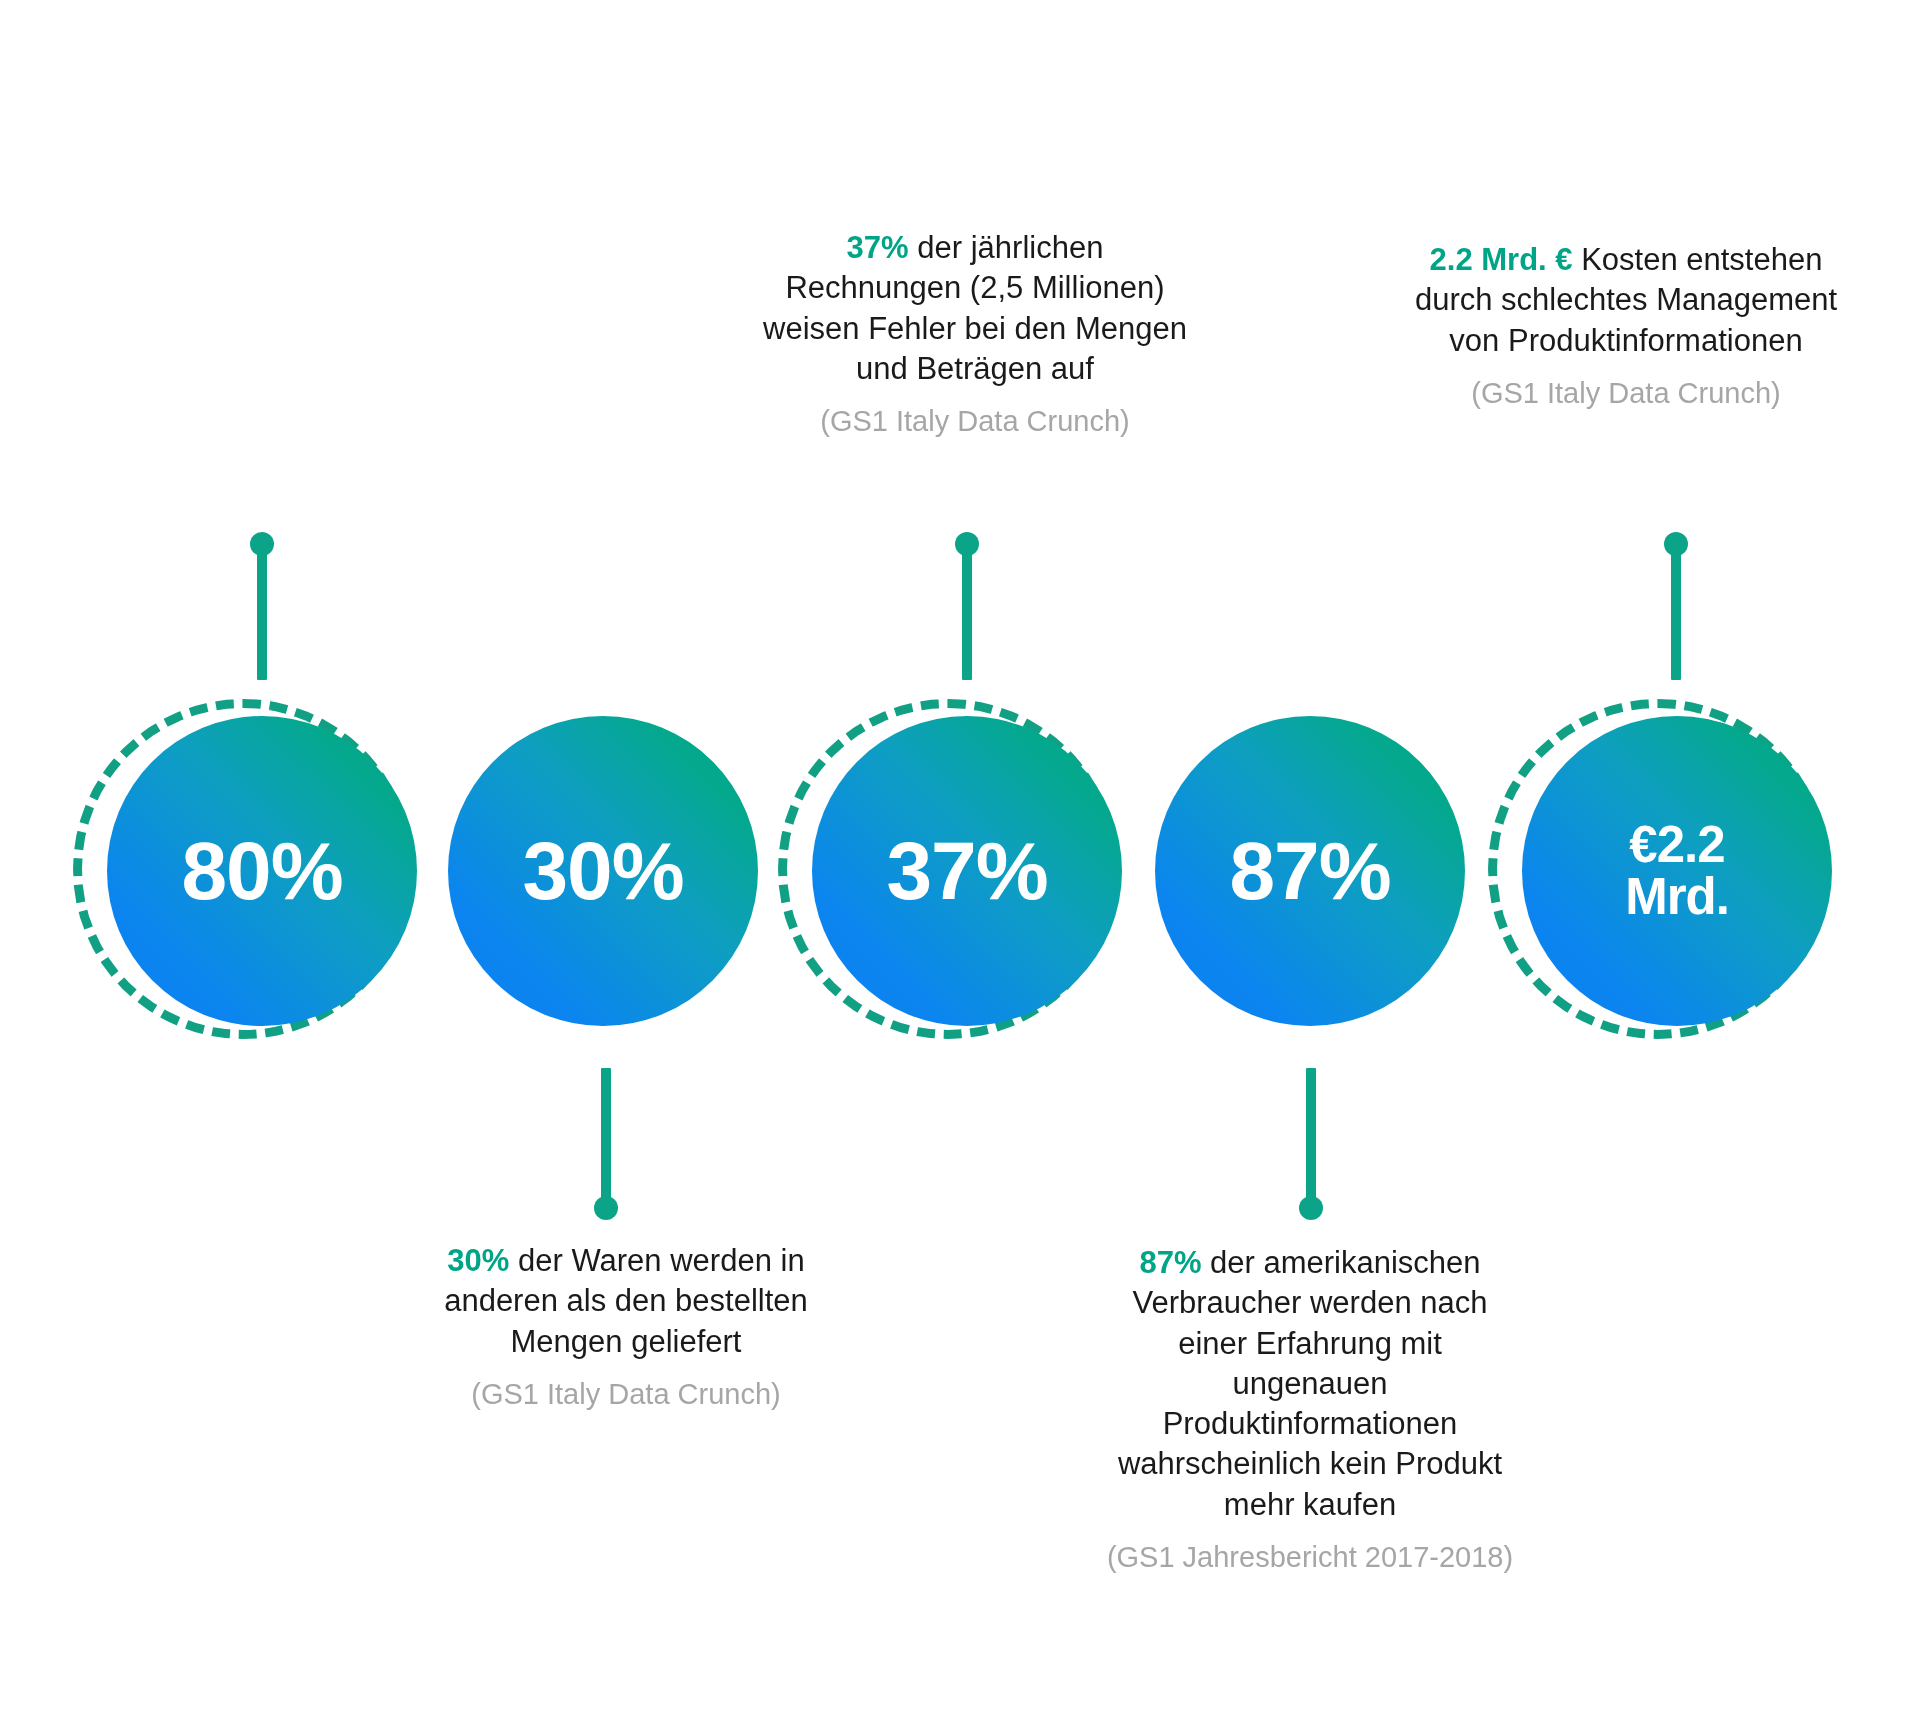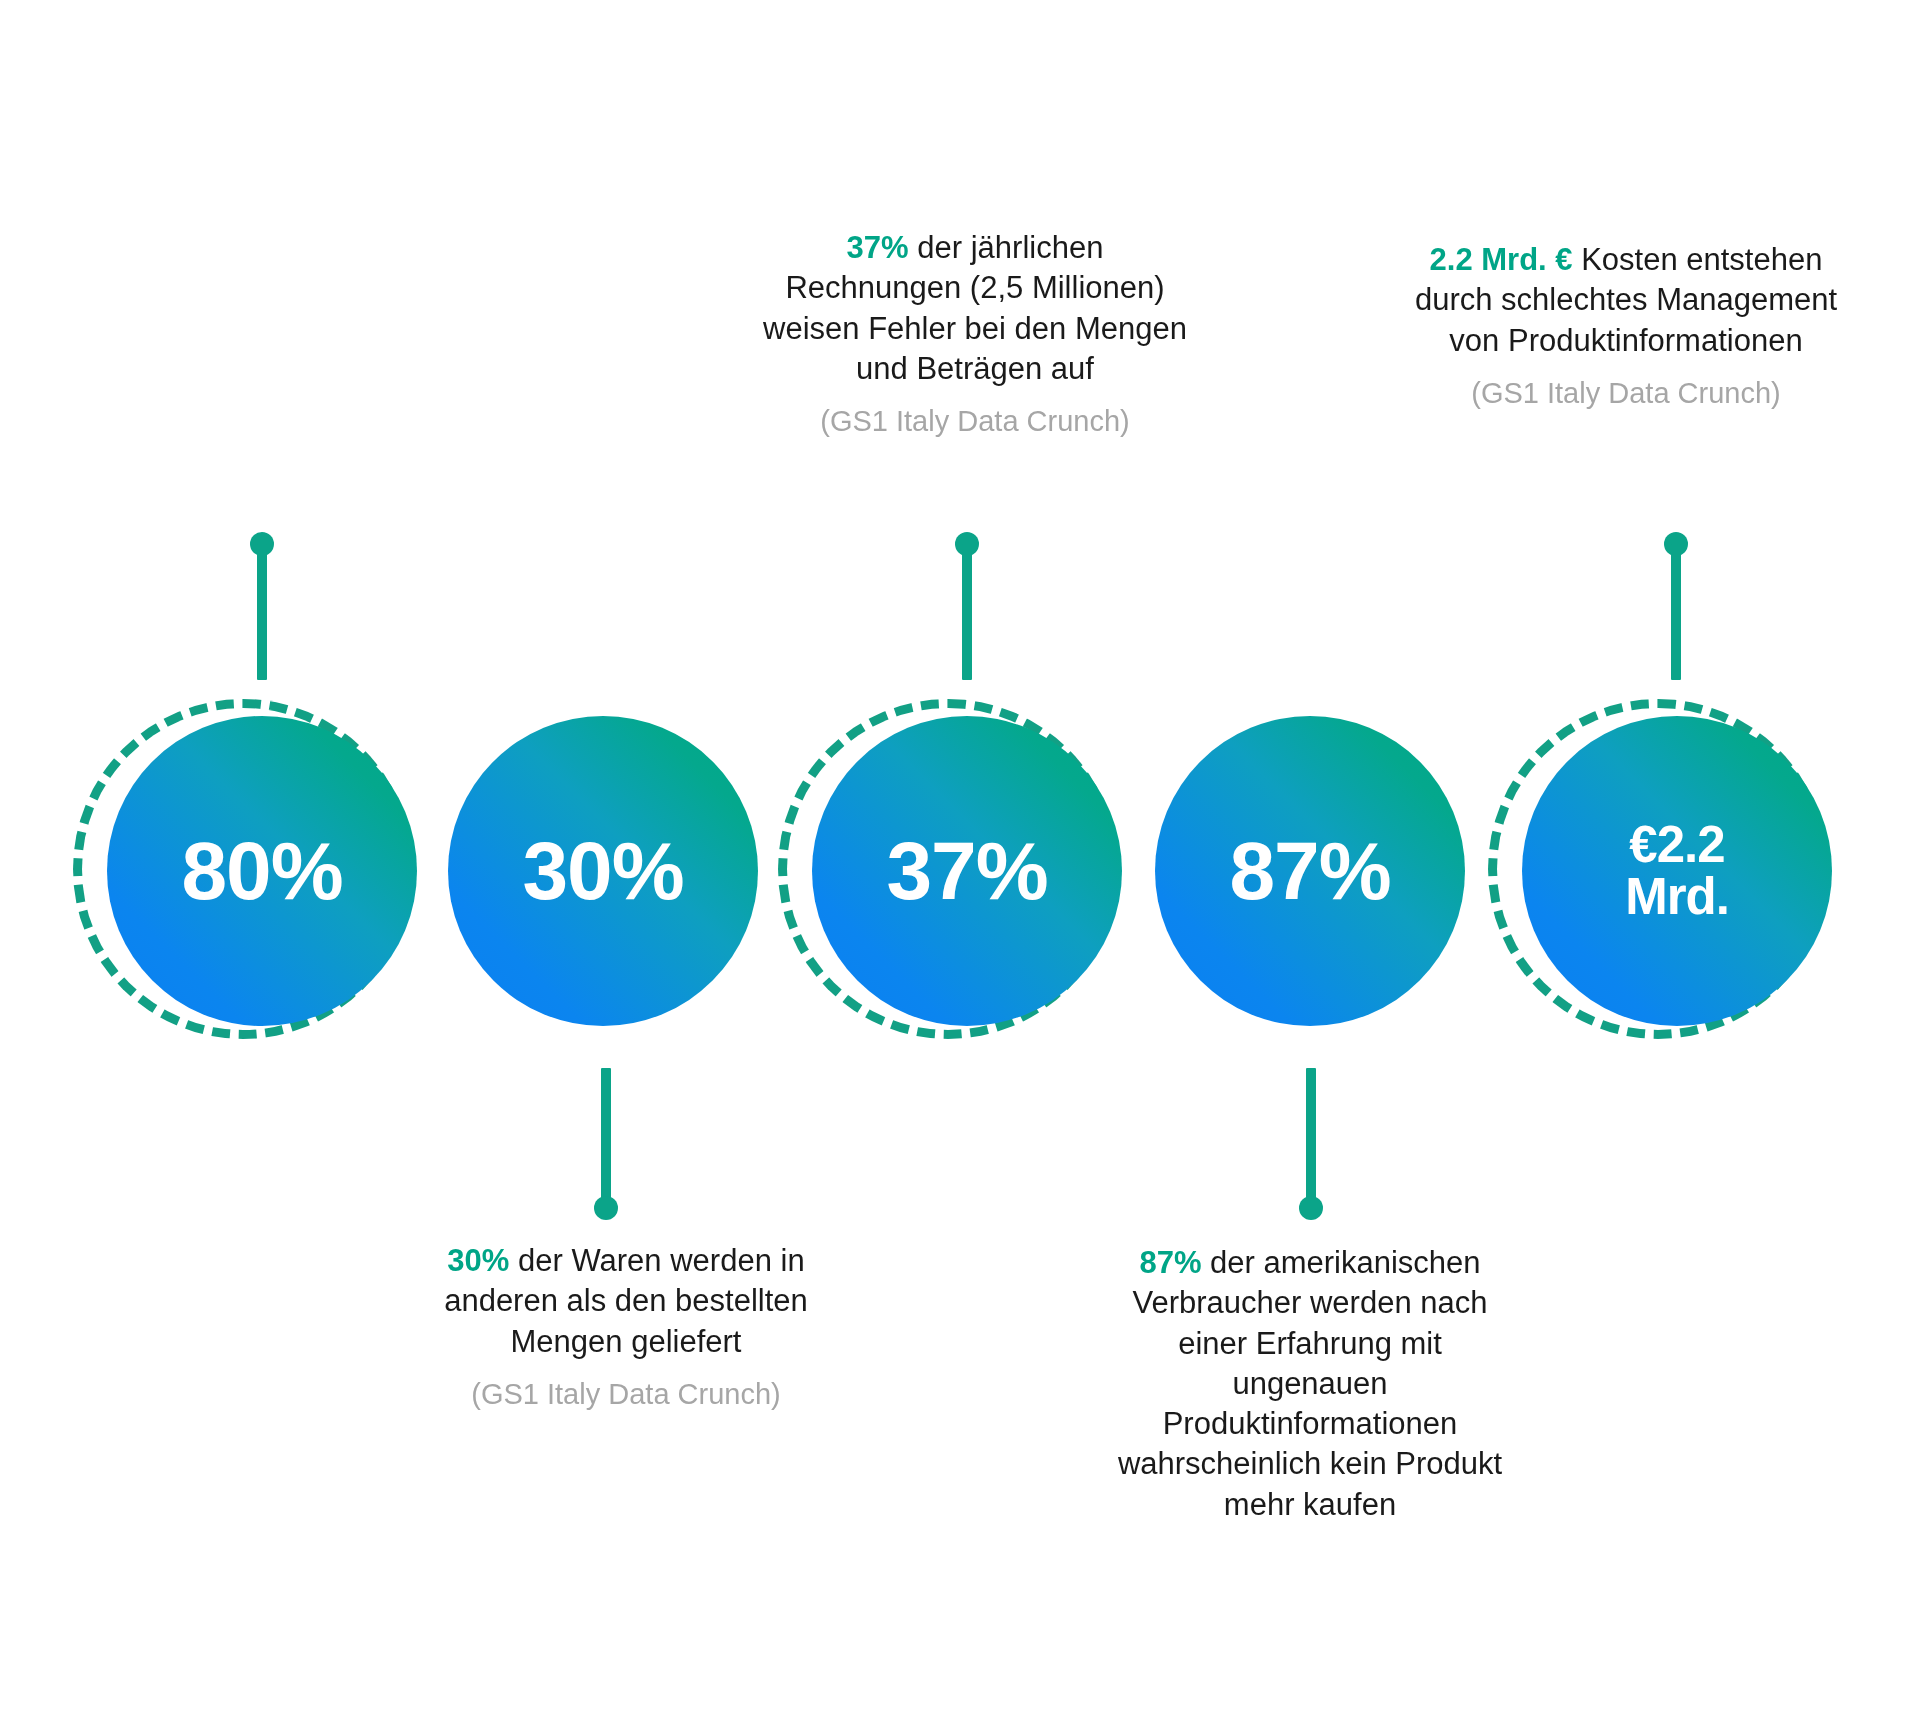--- a/index.html
+++ b/index.html
@@ -200,15 +200,16 @@
     <div class="knob"></div>
   </div>
 
   <div class="caption" id="cap-2">
     <span></span><span class="hl">30%</span><span> der Waren werden in anderen als den bestellten Mengen geliefert</span>
     <span class="src">(GS1 Italy Data Crunch)</span>
   </div>
 
   <div class="caption" id="cap-4">
     <span></span><span class="hl">87%</span><span> der amerikanischen Verbraucher werden nach einer Erfahrung mit ungenauen Produktinformationen wahrscheinlich kein Produkt mehr kaufen</span>
+    <span class="src">(GS1 Jahresbericht 2017-2018)</span>
   </div>
 
 </div>
 
 </body></html>

